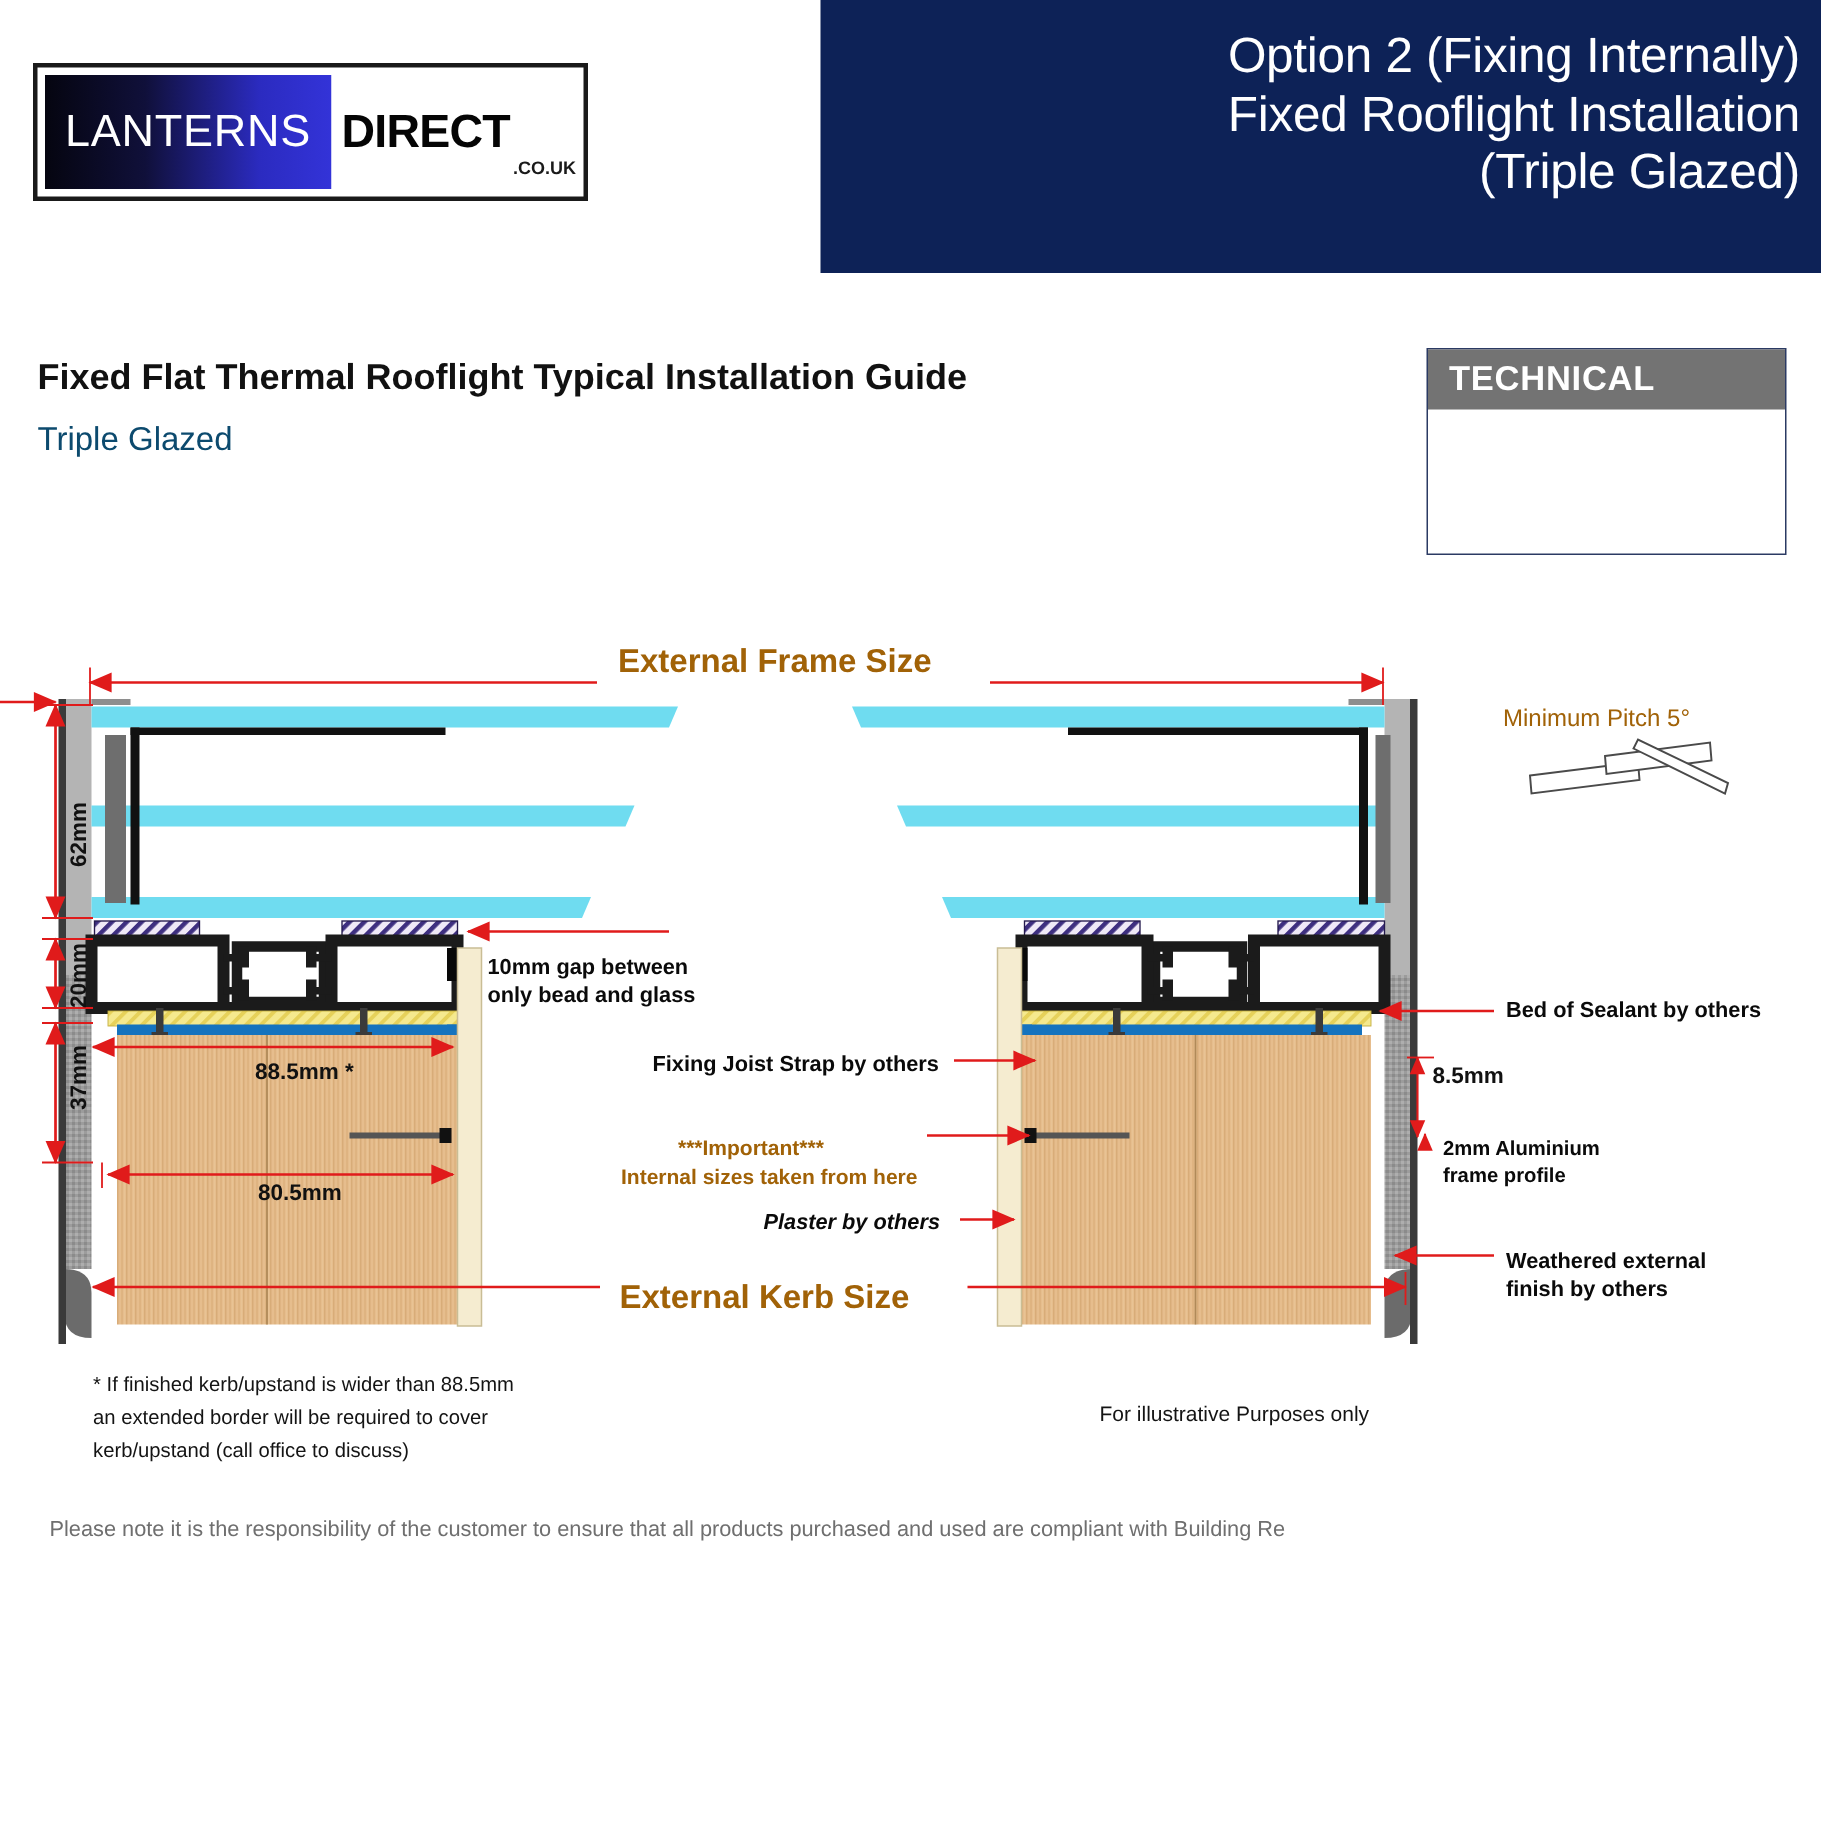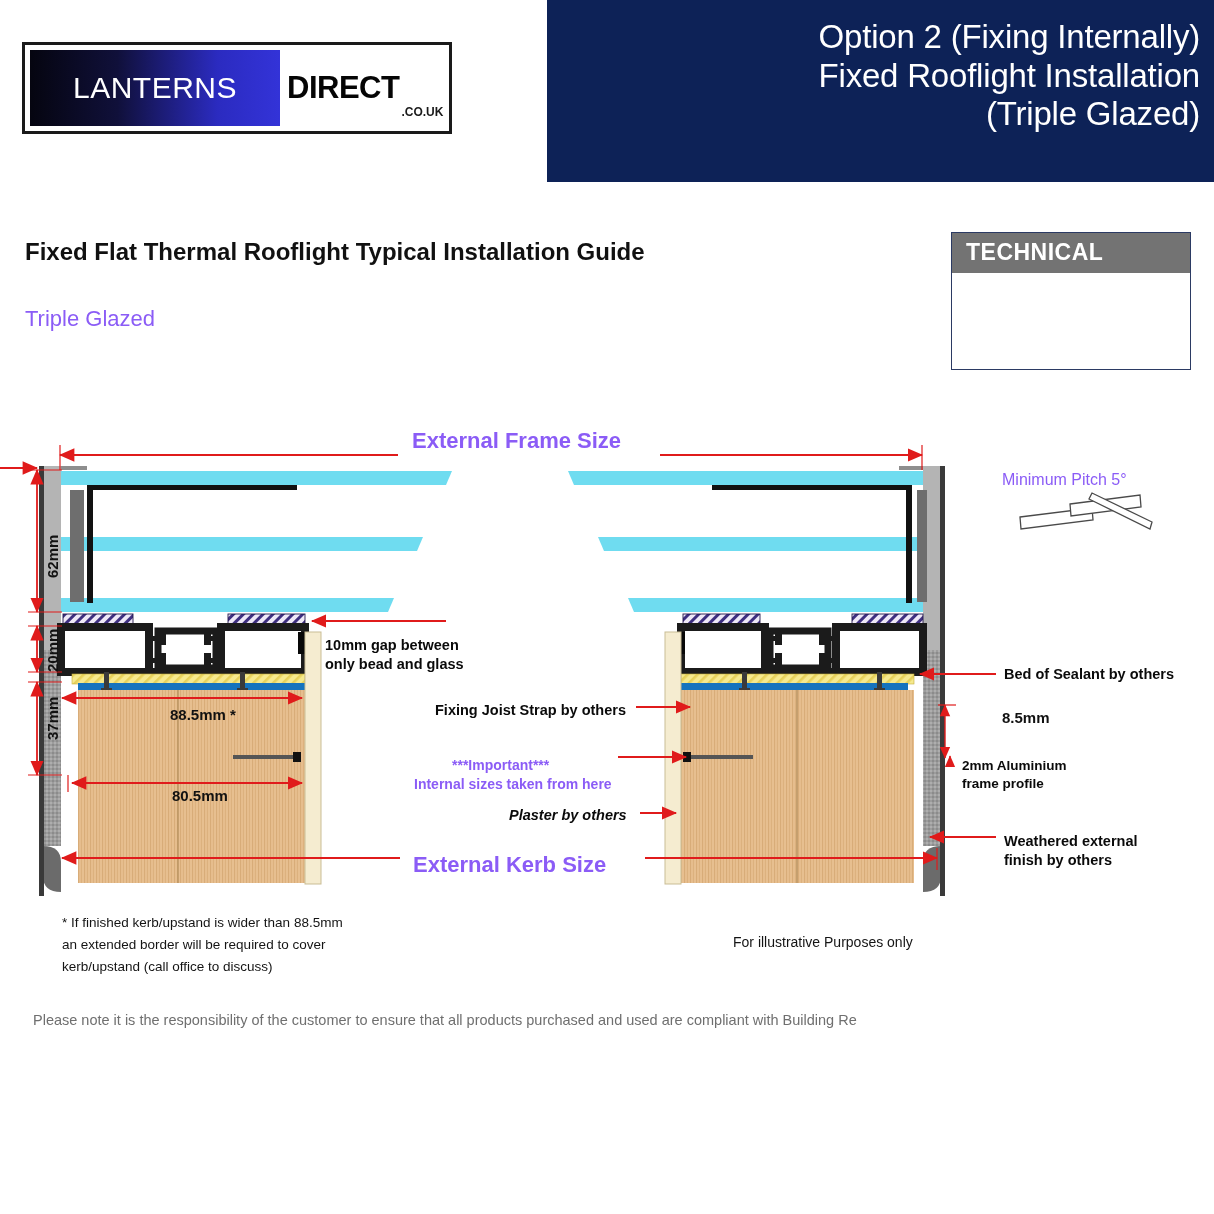--- a/index.html
+++ b/index.html
@@ -19,21 +19,21 @@
   #header-title {
     position: absolute; right: 14px; top: 18px; width: 640px;
     text-align: right;
     color: #ffffff;
     font-size: 33px; line-height: 1.17;
     font-weight: 400;
     letter-spacing: -0.2px;
     white-space: pre-line;
   }
   #logo-box {
-    position: absolute; left: 22px; top: 42px; width: 430px; height: 92px;
+    position: absolute; left: 22px; top: 42px; width: 370px; height: 92px;
     border: 3px solid #1a1a1a; background: #ffffff;
     padding: 5px;
   }
   #logo-inner { position: relative; width: 100%; height: 100%; display: flex; align-items: stretch; }
   #logo-left {
     width: 250px;
     background: linear-gradient(90deg, #050510 0%, #10103a 35%, #2b2bc0 75%, #3333d8 100%);
     display: flex; align-items: center; justify-content: center;
   }
   #logo-left-text {
@@ -44,22 +44,22 @@
   }
   #logo-right-text { color: #050505; font-size: 31px; font-weight: 800; letter-spacing: -0.5px; }
   #logo-tld { color: #1a1a1a; font-size: 12px; font-weight: 800; margin-left: 2px; align-self: flex-end; padding-bottom: 7px; }
 
   
   #doc-title {
     position: absolute; left: 25px; top: 238px;
     font-size: 24px; font-weight: 700; color: #111111;
   }
   #doc-subtitle {
-    position: absolute; left: 25px; top: 306px;
-    font-size: 22px; font-weight: 400; color: #8b5cf6;
+    position: absolute; left: 25px; top: 280px;
+    font-size: 22px; font-weight: 400; color: #0c4a6e;
   }
 
   
   #tech-box {
     position: absolute; left: 951px; top: 232px; width: 240px; height: 138px;
     border: 1px solid #2b3a63; background: #ffffff;
   }
   #tech-head {
     background: #737373; color: #ffffff;
     font-size: 23px; font-weight: 700; letter-spacing: 0.5px;
@@ -67,37 +67,37 @@
   }
   #tech-body { padding: 8px 0 0 15px; }
   #tech-body div { font-size: 15px; color: #1a1a1a; line-height: 1.55; }
 
   
   #diagram { position: absolute; left: 0; top: 400px; width: 1214px; height: 580px; }
   #diagram svg { display: block; }
 
   
   .anno { position: absolute; font-size: 14.5px; font-weight: 700; color: #0a0a0a; line-height: 1.3; }
-  .anno-red { position: absolute; font-weight: 700; color: #8b5cf6; line-height: 1.3; }
+  .anno-red { position: absolute; font-weight: 700; color: #a16207; line-height: 1.3; }
   .dim-label { position: absolute; font-size: 15px; font-weight: 700; color: #111111; }
   .vdim { position: absolute; font-size: 15px; font-weight: 700; color: #111111;
           transform: rotate(-90deg); transform-origin: left top; white-space: nowrap; }
 
   #lbl-ext-frame { left: 412px; top: 427px; font-size: 22px; }
   #lbl-ext-kerb  { left: 413px; top: 851px; font-size: 22px; }
   #lbl-min-pitch { left: 1002px; top: 470px; font-size: 16px; font-weight: 400; }
   #lbl-important { left: 452px; top: 756px; font-size: 14px; }
   #lbl-internal  { left: 414px; top: 775px; font-size: 14px; }
 
   #lbl-62  { left: 44px; top: 578px; }
   #lbl-20  { left: 44px; top: 672px; }
   #lbl-37  { left: 44px; top: 740px; }
   #lbl-885 { left: 170px; top: 706px; }
   #lbl-805 { left: 172px; top: 787px; }
-  #lbl-85  { left: 955px; top: 709px; margin-left: 47px; }
+  #lbl-85  { left: 955px; top: 709px; }
 
   #lbl-10mm    { left: 325px; top: 636px; }
   #lbl-joist   { left: 435px; top: 701px; }
   #lbl-plaster { left: 509px; top: 806px; font-style: italic; }
   #lbl-sealant { left: 1004px; top: 665px; }
   #lbl-alum    { left: 962px; top: 757px; font-size: 13.5px; }
   #lbl-weather { left: 1004px; top: 832px; }
 
   
   #footnote-star {

